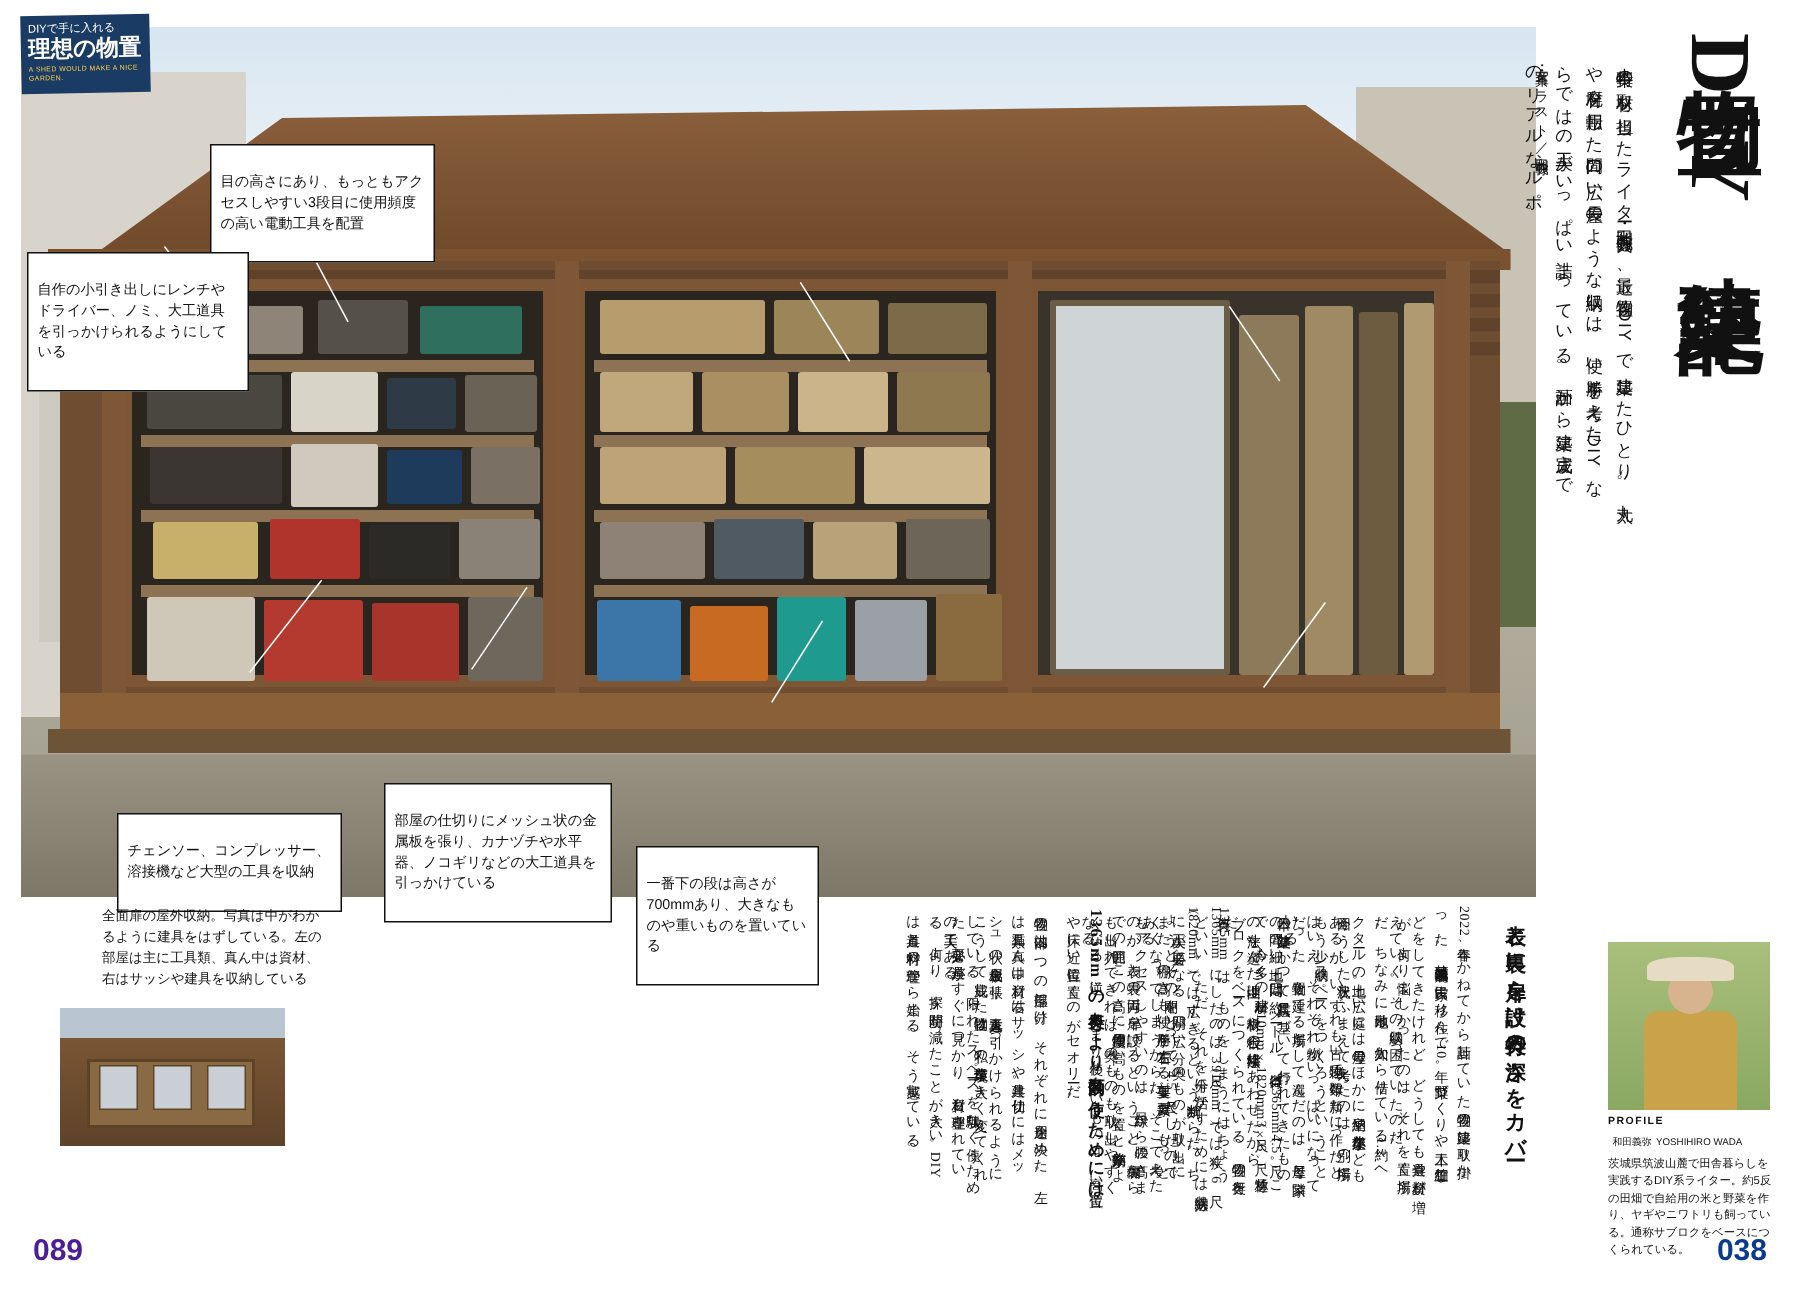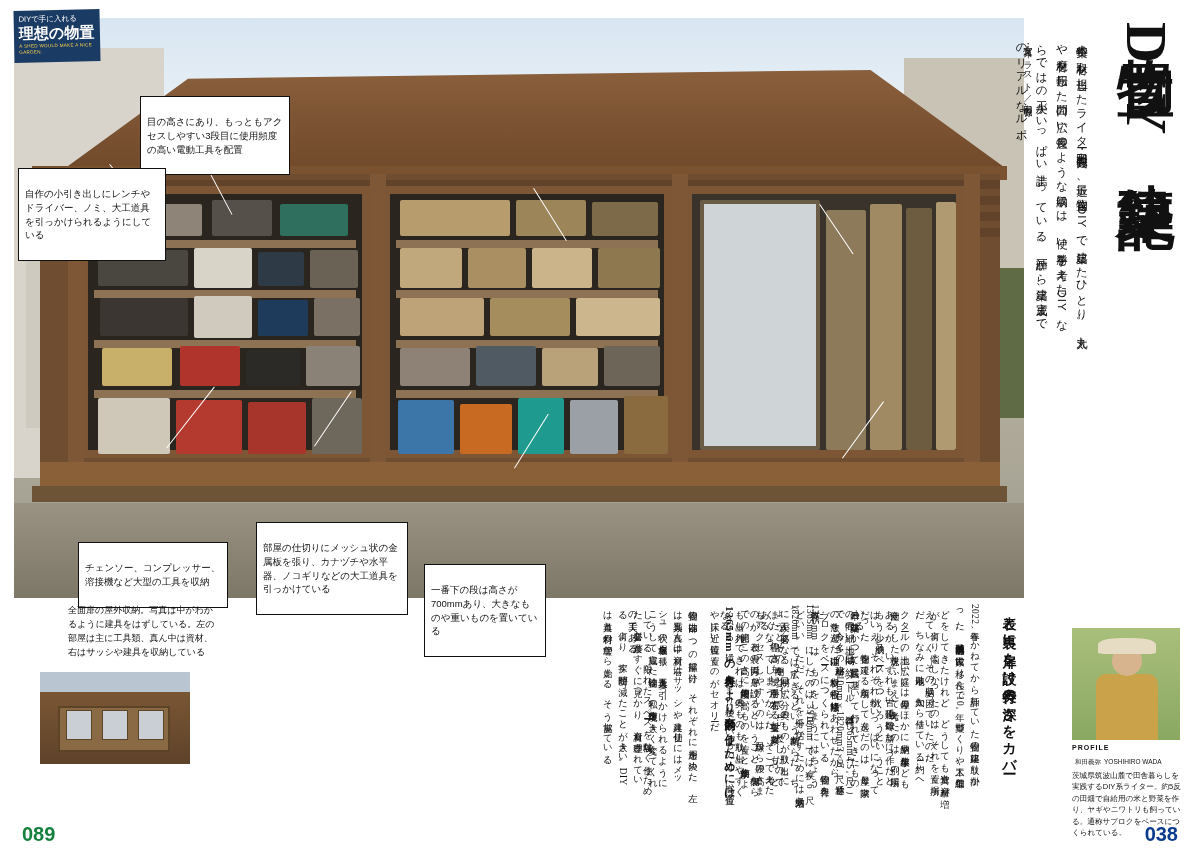--- a/index.html
+++ b/index.html
@@ -120,21 +120,21 @@
     background:linear-gradient(#a9bf7c,#8aa862);overflow:hidden;
   }
   .pp-head{position:absolute;left:40px;top:18px;width:30px;height:30px;border-radius:50%;background:#d8b48e;}
   .pp-hat{position:absolute;left:26px;top:10px;width:58px;height:16px;border-radius:40% 40% 10% 10%;background:#e5dcc3;}
   .pp-body{position:absolute;left:24px;top:46px;width:62px;height:66px;background:#c9a24a;border-radius:10px 10px 0 0;}
   .profile-label{position:absolute;left:1072px;top:744px;font-size:7px;font-weight:700;letter-spacing:1px;color:#111;}
   .profile-name{position:absolute;left:1072px;top:754px;font-size:11.5px;font-weight:700;color:#111;}
   .profile-name span{font-size:6.5px;font-weight:400;margin-left:3px;}
   .profile-text{position:absolute;left:1072px;top:770px;width:112px;font-size:7.6px;line-height:1.5;color:#111;}
 
-  .folio-l{position:absolute;left:22px;bottom:14px;font-size:20px;font-weight:700;color:#15803d;font-family:"Liberation Sans",sans-serif;}
+  .folio-l{position:absolute;left:22px;bottom:14px;font-size:20px;font-weight:700;color:#4c1d95;font-family:"Liberation Sans",sans-serif;}
   .folio-r{position:absolute;right:22px;bottom:14px;font-size:20px;font-weight:700;color:#0b3b8f;font-family:"Liberation Sans",sans-serif;}
 </style>
 </head>
 <body>
 
 <div class="page">
 
   <div class="photo">
     <div class="sky"></div>
     <div class="house-l"></div>

